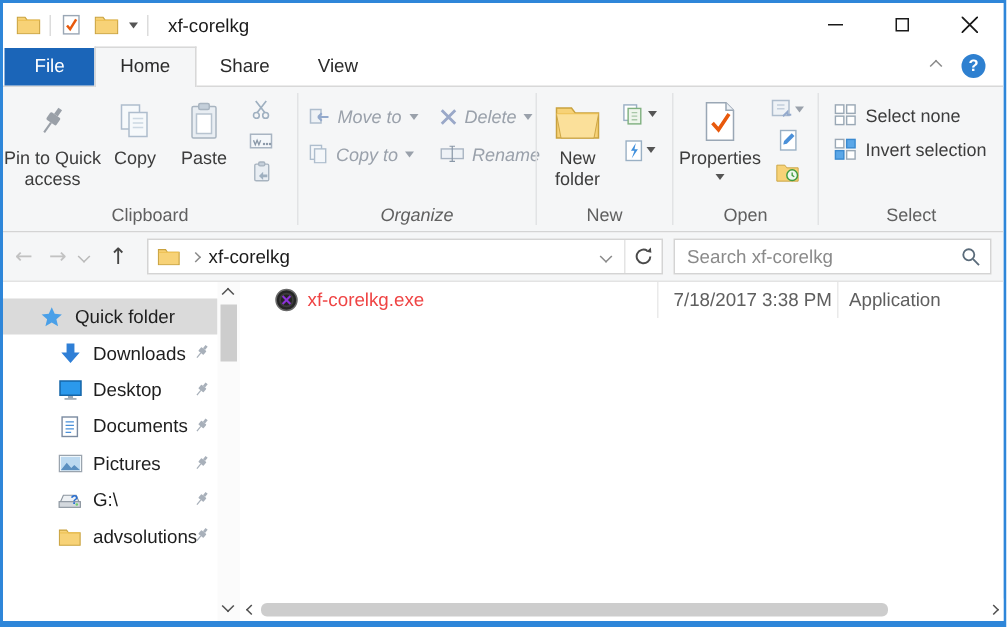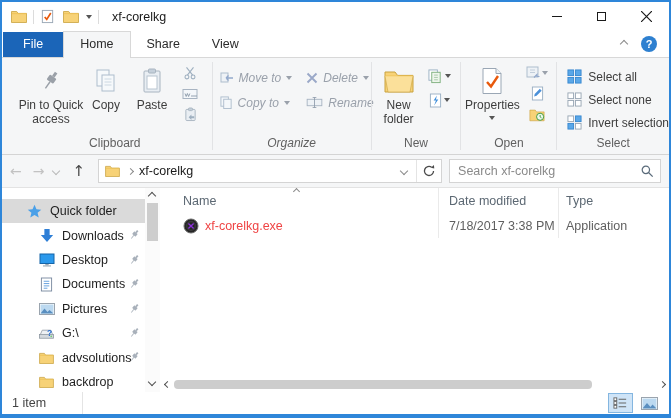--- a/index.html
+++ b/index.html
@@ -40,21 +40,21 @@
   .rgroup-label { text-align:center; font-size:12px; color:#606060; padding-bottom:4px; }
   .rsep { width:1px; background:#e2e3e5; margin:4px 0; }
   .bigbtn { display:flex; flex-direction:column; align-items:center; padding-top:5px; font-size:12px; color:#3d3d3d;
             text-align:center; line-height:13.5px; }
   .bigbtn .bicon { height:36px; display:flex; align-items:center; justify-content:center; }
   .smallcol { display:flex; flex-direction:column; padding-top:4px; }
   .sbtn { height:21px; width:28px; display:flex; align-items:center; justify-content:center; gap:2px; }
   .orow { display:flex; align-items:center; gap:5px; font-size:12px; color:#9aa1ab; height:25px; padding:0 7px; white-space:nowrap; }
   .selcol { display:flex; flex-direction:column; padding:7px 0 0 10px; }
   .selrow { display:flex; align-items:center; gap:6px; font-size:12px; color:#3d3d3d; height:23px; white-space:nowrap; }
-  .g-clipboard { width:196px;margin-left:16px; } .g-organize { width:158px;font-style:italic; } .g-new { width:90px; } .g-open { width:96px; } .g-select { flex:1; }
+  .g-clipboard { width:196px; } .g-organize { width:158px;font-style:italic; } .g-new { width:90px; } .g-open { width:96px; } .g-select { flex:1; }
 
   
   .navbar { height:33px; background:#f5f6f7; display:flex; align-items:center; padding:0 8px; gap:7px;
             border-bottom:1px solid #e3e3e3; flex:0 0 auto; }
   .nav-glyph { font-size:14px; line-height:1; font-family:"DejaVu Sans",sans-serif; }
   .g-disabled { color:#c2c2c2; } .g-enabled { color:#464646; }
   .addrbox { width:344px; height:24px; background:#fff; border:1px solid #d4d4d4; display:flex; align-items:center; }
   .addr-crumb { font-size:12.5px; color:#1a1a1a; margin-left:6px; }
   .addr-div { width:1px; height:100%; background:#e4e4e4; }
   .refresh-btn { width:24px; height:100%; display:flex; align-items:center; justify-content:center; }
@@ -330,29 +330,20 @@
         </div>
       </div>
       <div class="rgroup-label">Open</div>
     </div>
     <div class="rsep"></div>
 
     <div class="rgroup g-select">
       <div class="rgroup-content selcol">
         <div class="selrow">
           <svg width="15" height="15" viewBox="0 0 16 16">
-              <rect x="1" y="1" width="6" height="6" fill="#5aa7e8" stroke="#3a8ad0"></rect>
-              <rect x="9" y="1" width="6" height="6" fill="#5aa7e8" stroke="#3a8ad0"></rect>
-              <rect x="1" y="9" width="6" height="6" fill="#5aa7e8" stroke="#3a8ad0"></rect>
-              <rect x="9" y="9" width="6" height="6" fill="#5aa7e8" stroke="#3a8ad0"></rect>
-            </svg>
-          <span>Select all</span>
-        </div>
-        <div class="selrow">
-          <svg width="15" height="15" viewBox="0 0 16 16">
               <rect x="1" y="1" width="6" height="6" fill="#fff" stroke="#9aa8b5"></rect>
               <rect x="9" y="1" width="6" height="6" fill="#fff" stroke="#9aa8b5"></rect>
               <rect x="1" y="9" width="6" height="6" fill="#fff" stroke="#9aa8b5"></rect>
               <rect x="9" y="9" width="6" height="6" fill="#fff" stroke="#9aa8b5"></rect>
             </svg>
           <span>Select none</span>
         </div>
         <div class="selrow">
           <svg width="15" height="15" viewBox="0 0 16 16">
               <rect x="1" y="1" width="6" height="6" fill="#fff" stroke="#9aa8b5"></rect>
@@ -515,44 +506,29 @@
         <span class="si-pin">
           <svg width="11" height="11" viewBox="0 0 12 12">
               <g fill="#a8b0ba" transform="rotate(40 6 6)">
                 <rect x="5" y="0.5" width="2" height="3"></rect>
                 <rect x="3.6" y="3.5" width="4.8" height="3.6" rx=".5"></rect>
                 <rect x="5.6" y="7.1" width=".9" height="4.4"></rect>
               </g>
             </svg>
         </span>
       </div>
-      <div class="side-item">
-        <span class="si-icon ind-child">
-          <svg width="15" height="12" viewBox="0 0 16 13">
-              <path d="M.5 1.5h5.2l1.4 1.9H15.5v9.1H.5z" fill="#f7d277" stroke="#c9a23f" stroke-width=".8"></path>
-              <path d="M.9 3.6h14.4" stroke="#eec257" stroke-width=".9"></path>
-            </svg>
-        </span>
-        <span>backdrop</span>
-      </div>
     </div>
 
     <div class="side-scroll">
       <span class="chev chev-up c-dark ss-arrow" style="top:5px;"></span>
       <div class="ss-thumb"></div>
       <span class="chev chev-down c-dark ss-arrow" style="bottom:7px;"></span>
     </div>
 
     <div class="content">
-      <div class="flhead">
-        <span class="chev chev-up sort-chev c-mid" style="width:5px;height:5px;"></span>
-        <div class="hcell col-name">Name</div>
-        <div class="hcell col-date">Date modified</div>
-        <div class="hcell col-type">Type</div>
-      </div>
       <div class="frow">
         <div class="hcell col-name fname">
           <span>
             <svg width="16" height="16" viewBox="0 0 16 16">
                 <circle cx="8" cy="8" r="7" fill="#252525" stroke="#6a6a6a" stroke-width="1"></circle>
                 <circle cx="8" cy="8" r="4.3" fill="none" stroke="#3d3d3d" stroke-width="1.2"></circle>
                 <path d="M5.4 5.4l5.2 5.2M10.6 5.4L5.4 10.6" stroke="#8b32d8" stroke-width="1.4"></path>
               </svg>
           </span>
           <span>xf-corelkg.exe</span>
@@ -561,34 +537,13 @@
         <div class="hcell col-type fmeta">Application</div>
       </div>
       <div class="hscroll">
         <span class="chev chev-left c-dark" style="width:5px;height:5px;margin-left:5px;"></span>
         <div class="hs-thumb"></div>
         <span class="chev chev-right c-dark hs-right" style="width:5px;height:5px;"></span>
       </div>
     </div>
   </div>
 
-  <div class="statusbar">
-    <span>1 item</span>
-    <span class="sb-sep"></span>
-    <div class="viewbtns">
-      <div class="vbtn vbtn-sel">
-        <svg width="15" height="12" viewBox="0 0 16 12">
-            <rect x="1" y="0.5" width="3" height="3" fill="#fff" stroke="#666"></rect>
-            <rect x="1" y="4.5" width="3" height="3" fill="#fff" stroke="#666"></rect>
-            <rect x="1" y="8.5" width="3" height="3" fill="#fff" stroke="#666"></rect>
-            <path d="M6 2h8M6 6h8M6 10h8" stroke="#666" stroke-width="1.2"></path>
-          </svg>
-      </div>
-      <div class="vbtn">
-        <svg width="17" height="13" viewBox="0 0 17 13">
-            <rect x=".5" y=".5" width="16" height="12" fill="#fff" stroke="#9aa4ae"></rect>
-            <rect x="1.5" y="1.5" width="14" height="10" fill="#bcd9f0"></rect>
-            <path d="M1.5 11.5l4.5-5.5 3.5 4 2-2.5 4 4z" fill="#5a8fc0"></path>
-          </svg>
-      </div>
-    </div>
-  </div>
 </div>
 
 </body></html>

